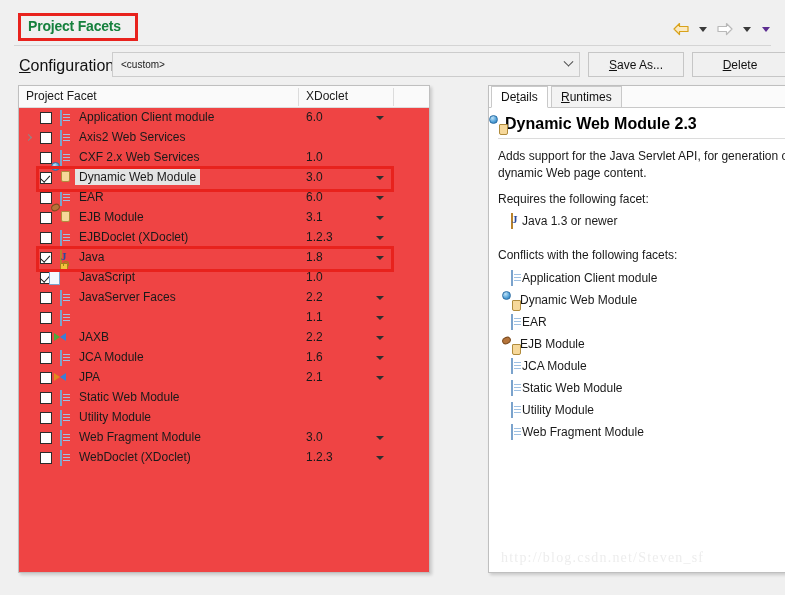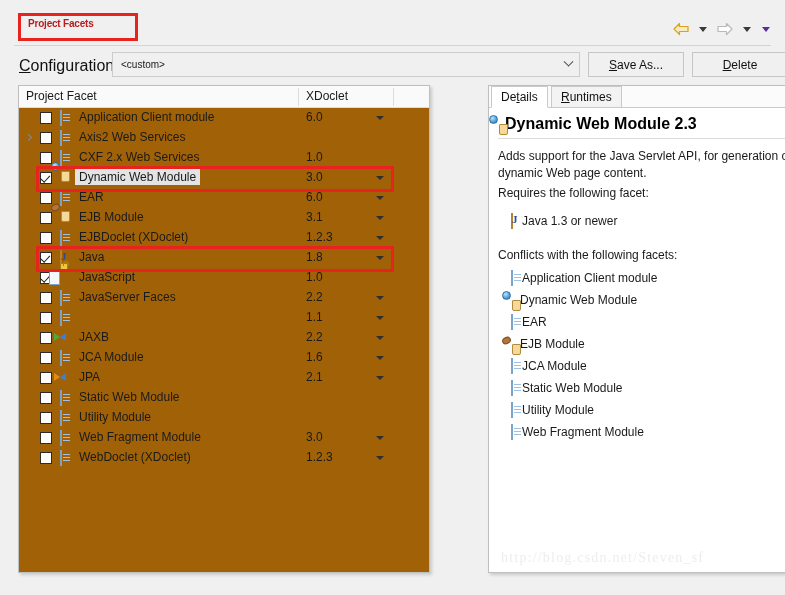--- a/index.html
+++ b/index.html
@@ -31,23 +31,23 @@
 
   
   .title-row {
     position: absolute;
     left: 0; top: 6px;
     width: 785px; height: 38px;
   }
   .title-text {
     position: absolute;
     left: 28px; top: 12px;
-    font-size: 10px;
+    font-size: 14px;
     font-weight: bold;
-    color: #b91c1c;
+    color: #15803d;
     letter-spacing: -0.2px;
     white-space: nowrap;
   }
   .title-hl {
     position: absolute;
     left: 18px; top: 7px;
     width: 120px; height: 28px;
     border: 3px solid #e8221d;
     background: transparent;
   }
@@ -146,21 +146,21 @@
   }
   .btn u { text-decoration: underline; }
   #btn-saveas { left: 588px; width: 96px; }
   #btn-delete { left: 692px; width: 96px; }
 
   
   .list-panel {
     position: absolute;
     left: 18px; top: 85px;
     width: 412px; height: 488px;
-    background: #a16207;
+    background: #ef4444;
     border: 1px solid #bfbfbf;
     box-shadow: 2px 2px 3px rgba(0,0,0,0.16);
     overflow: hidden;
   }
   .list-head {
     position: relative;
     height: 22px;
     background: #fafafa;
     border-bottom: 1px solid #dcdcdc;
   }
@@ -631,21 +631,21 @@
       <div class="det-title">
         <span>
           <span class="g-jarweb"><span class="jar"></span><span class="globe"></span></span>
         </span>
         <span>Dynamic Web Module 2.3</span>
       </div>
       <div class="det-rule"></div>
 
       <div class="det-para" style="top:62px;">Adds support for the Java Servlet API, for generation of dynamic Web page content.</div>
 
-      <div class="det-sub" style="top:100px;">Requires the following facet:</div>
+      <div class="det-sub" style="top:106px;">Requires the following facet:</div>
       <div id="det-requires">
           <div class="det-item" style="top: 128px;">
             <span><span class="g-java"></span></span>
             <span>Java 1.3 or newer</span>
           </div>
         </div>
 
       <div class="det-sub" style="top:162px;">Conflicts with the following facets:</div>
       <div id="det-conflicts">
           <div class="det-item" style="top: 185px;">

